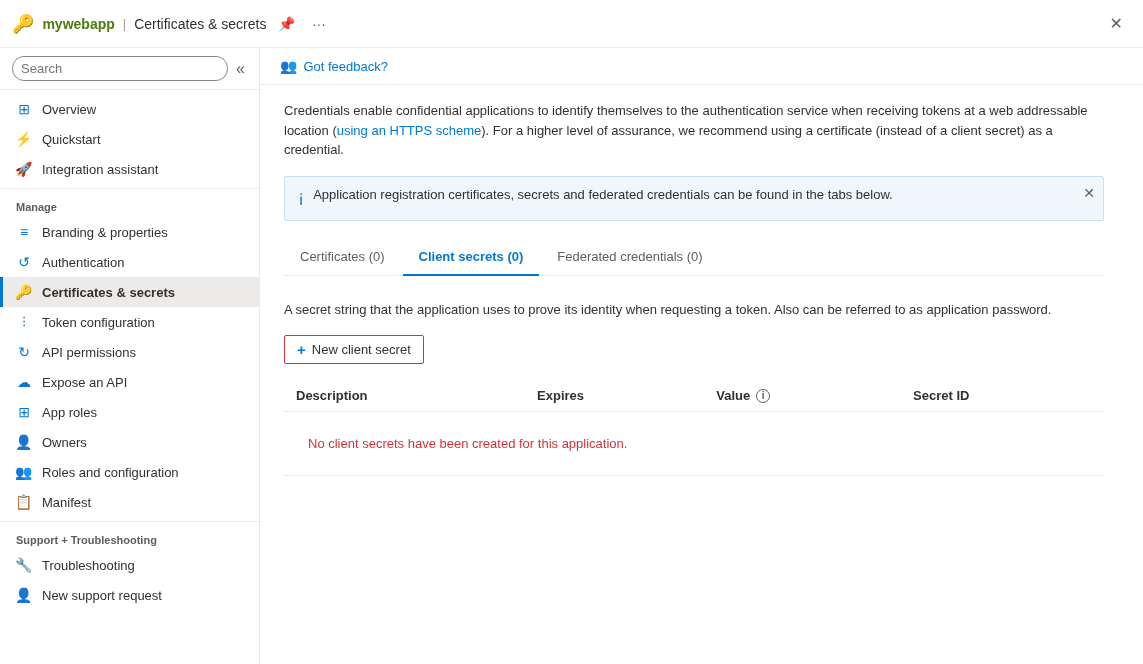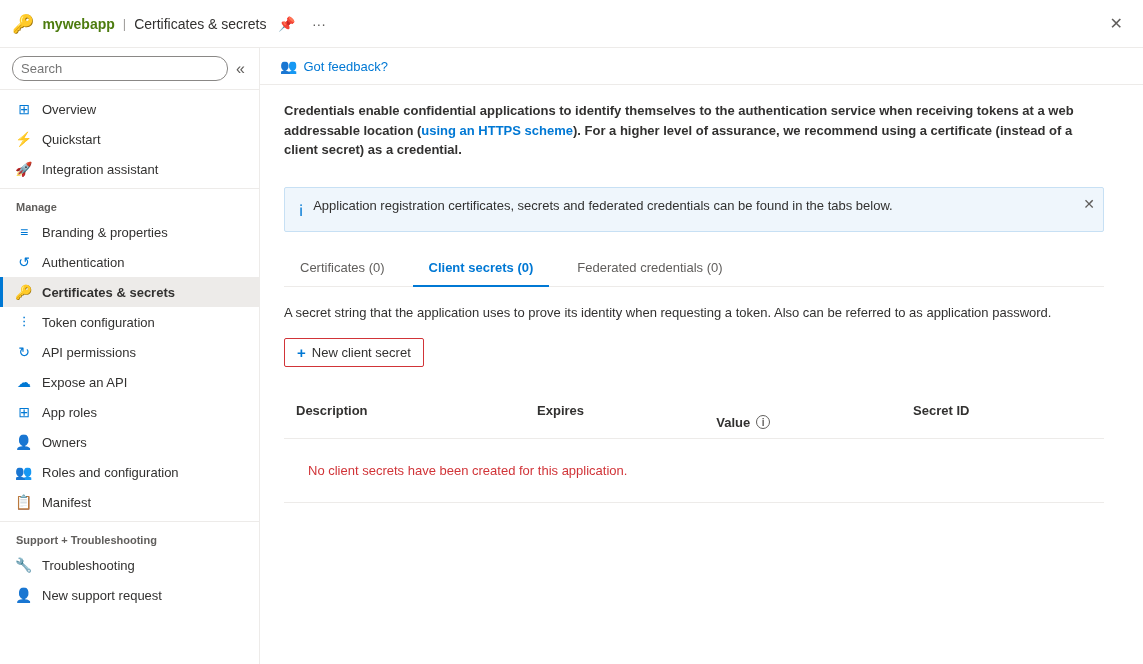--- a/index.html
+++ b/index.html
@@ -62,34 +62,34 @@
     .main-content { flex: 1; overflow-y: auto; padding: 0; background: #fff; }
     
     .feedback-bar {
       display: flex; align-items: center; gap: 6px; padding: 10px 20px;
       border-bottom: 1px solid #edebe9; color: #0078d4; font-size: 13px;
     }
     .feedback-bar-icon { font-size: 14px; }
 
     .content-area { padding: 16px 24px; }
 
-    .description-text { font-size: 13px; color: #323130; line-height: 1.5; margin-bottom: 27px; max-width: 820px; font-weight: bold; }
+    .description-text { font-size: 13px; color: #323130; line-height: 1.5; margin-bottom: 16px; max-width: 820px; }
     .description-text a { color: #0078d4; text-decoration: none; }
 
     .info-banner {
       background: #eff6fc; border: 1px solid #c7e0f4; border-radius: 2px;
       padding: 10px 14px; display: flex; align-items: flex-start; gap: 10px;
       margin-bottom: 20px; max-width: 820px; position: relative;
     }
     .info-banner-icon { color: #0078d4; font-size: 16px; flex-shrink: 0; margin-top: 1px; }
     .info-banner-text { font-size: 13px; color: #323130; flex: 1; }
     .info-banner-close { position: absolute; right: 8px; top: 8px; background: none; border: none; cursor: pointer; color: #605e5c; font-size: 14px; }
 
     
-    .tabs { display: flex; gap: 12px; margin-bottom: 0; border-bottom: 1px solid #edebe9; max-width: 820px; }
+    .tabs { display: flex; gap: 2px; margin-bottom: 8px; border-bottom: 1px solid #edebe9; max-width: 820px; }
     .tab {
       padding: 8px 16px 10px; cursor: pointer; font-size: 13px; color: #605e5c;
       border-bottom: 2px solid transparent; margin-bottom: -1px; background: none; border-top: none; border-left: none; border-right: none;
     }
     .tab.active { color: #0078d4; border-bottom: 2px solid #0078d4; font-weight: 600; }
 
     .tab-content { padding-top: 16px; max-width: 820px; }
     .tab-description { font-size: 13px; color: #323130; margin-bottom: 16px; line-height: 1.5; }
 
     
@@ -101,21 +101,21 @@
     }
     .new-secret-btn-plus { color: #0078d4; font-size: 15px; font-weight: 600; }
 
     
     .table { width: 100%; border-collapse: collapse; }
     .table th {
       text-align: left; padding: 8px 12px; font-size: 13px; font-weight: 600;
       color: #323130; border-bottom: 1px solid #edebe9;
     }
     .table td { padding: 8px 12px; font-size: 13px; color: #323130; border-bottom: 1px solid #edebe9; }
-    .th-value { display: flex; gap: 6px; margin-top: 24px; }
+    .th-value { display: flex; align-items: center; gap: 6px; }
     .info-icon { width: 14px; height: 14px; border-radius: 50%; border: 1px solid #605e5c; display: inline-flex; align-items: center; justify-content: center; font-size: 10px; color: #605e5c; cursor: help; }
 
     .no-data-msg { color: #d13438; font-size: 13px; padding: 16px 12px; }
   </style>
 </head>
 <body>
 
 <div class="title-bar">
   <span class="title-bar-icon">🔑</span>
   <span class="title-bar-title">mywebapp</span>

